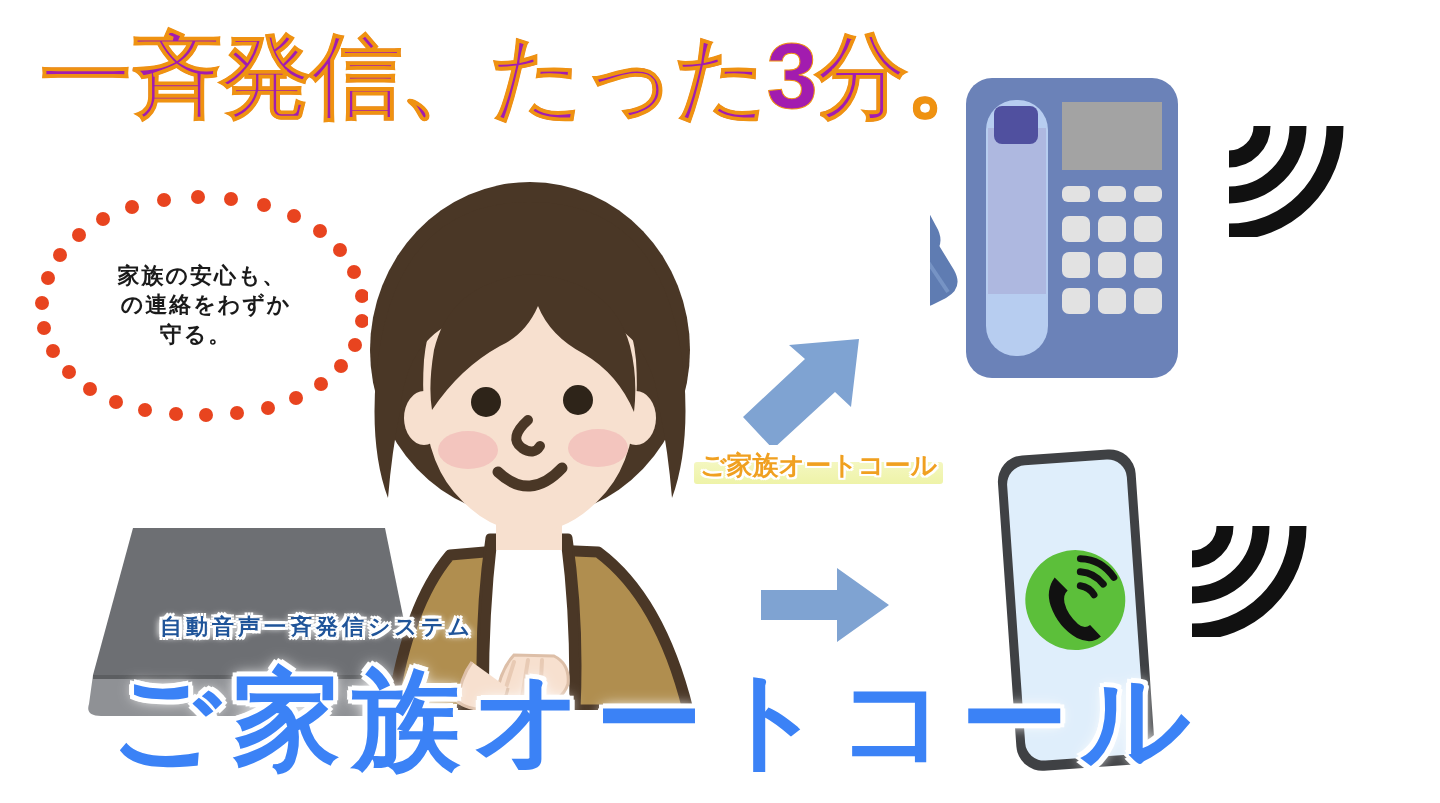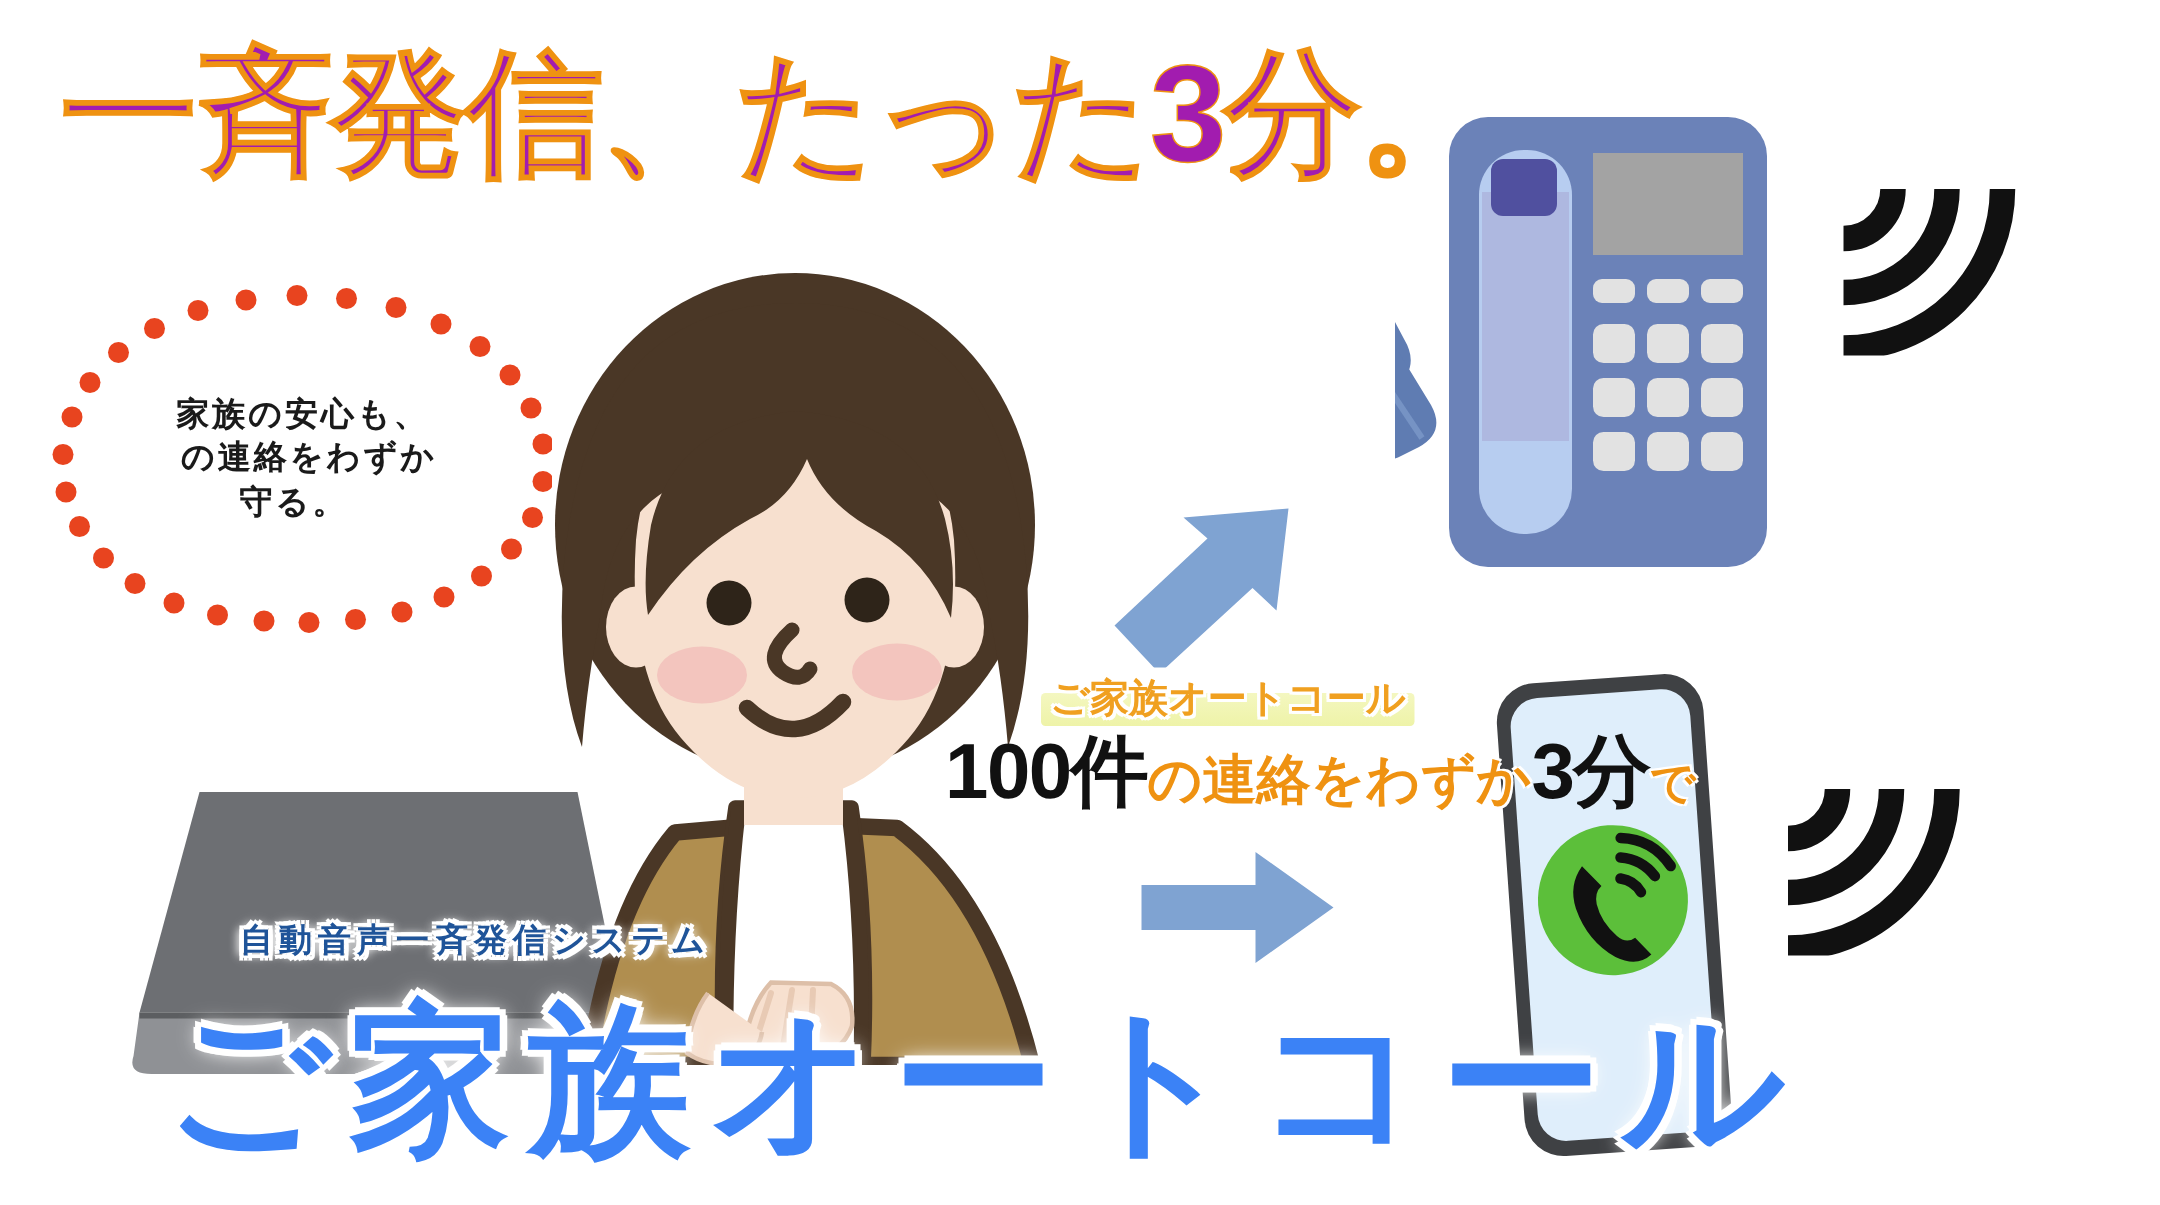--- a/index.html
+++ b/index.html
@@ -284,24 +284,18 @@
   </svg>
 
   <svg class="arrow-right" viewBox="0 0 140 90">
     <path d="M6 30 L82 30 L82 8 L134 45 L82 82 L82 60 L6 60 Z" fill="#7fa3d2"></path>
   </svg>
 
   <div class="midcopy">
     <div class="hl-line">
       <span class="hl-text">ご家族オートコール</span>
     </div>
-    <div class="count-line">
-      <span class="c-big">100件</span>
-      <span class="c-small">の連絡をわずか</span>
-      <span class="c-big">3分</span>
-      <span class="c-tail">で</span>
-    </div>
   </div>
 
   <div class="sub-brand">自動音声一斉発信システム</div>
   <div class="main-brand">ご家族オートコール</div>
 
 </div>
 
 </body></html>

